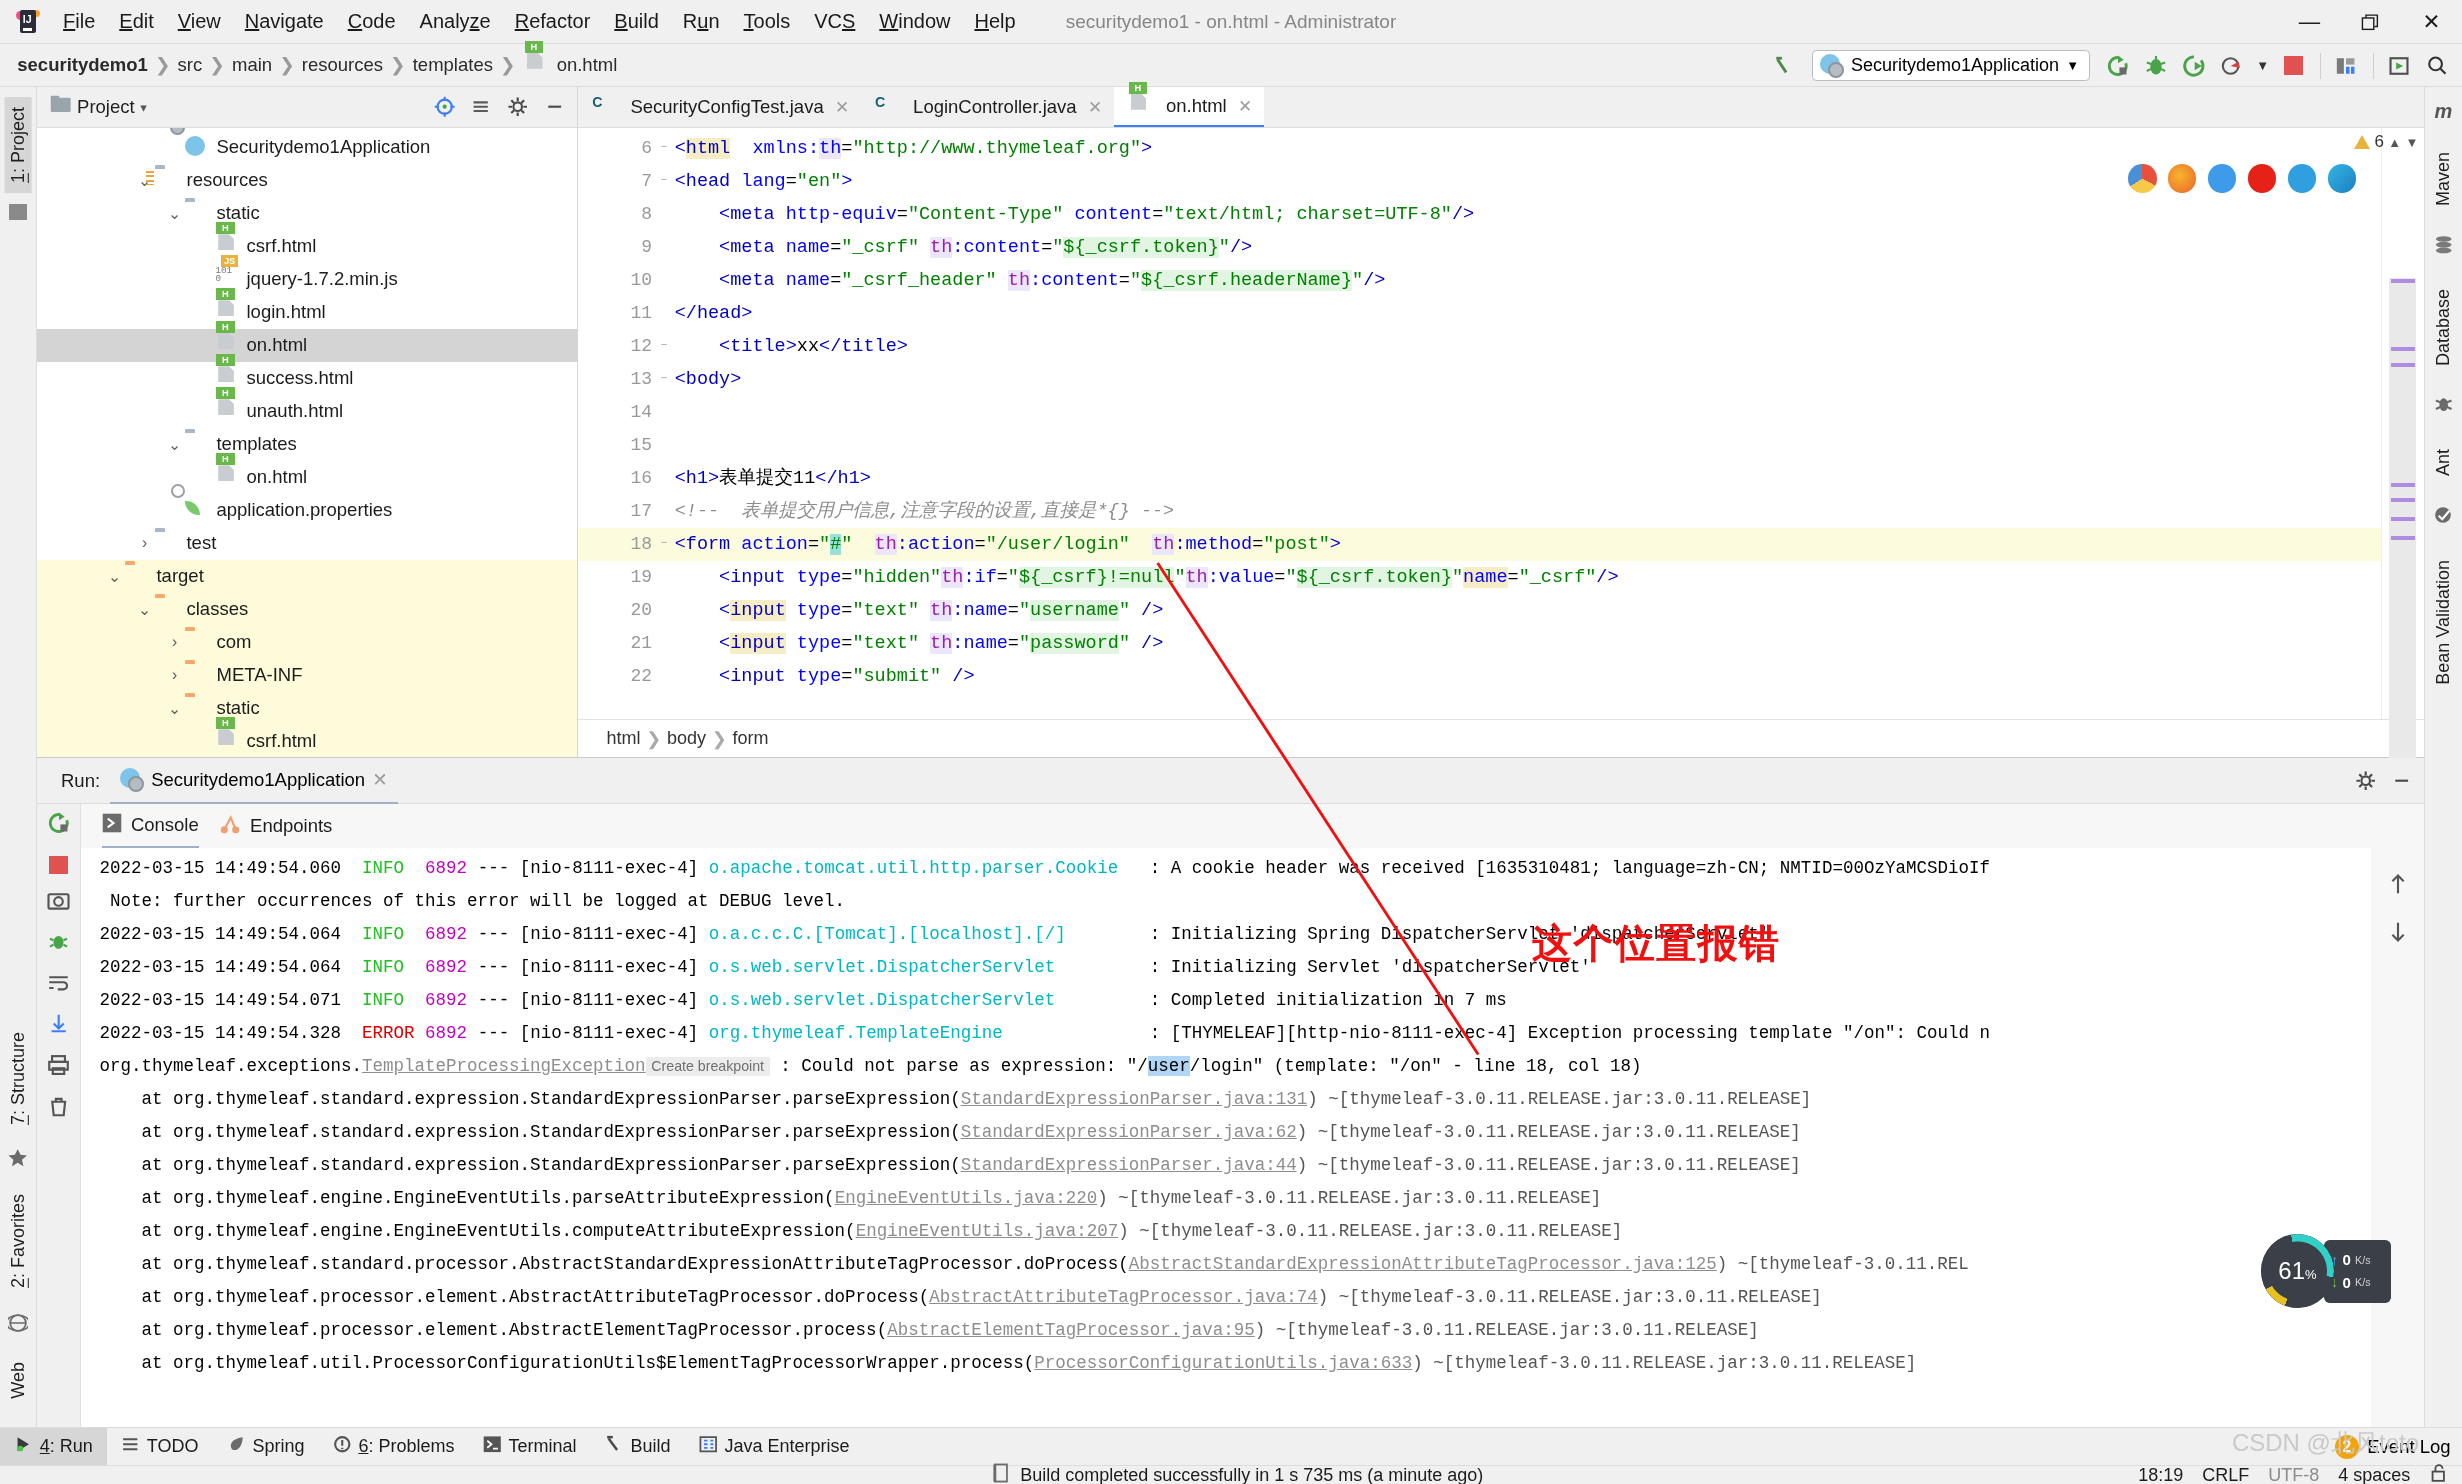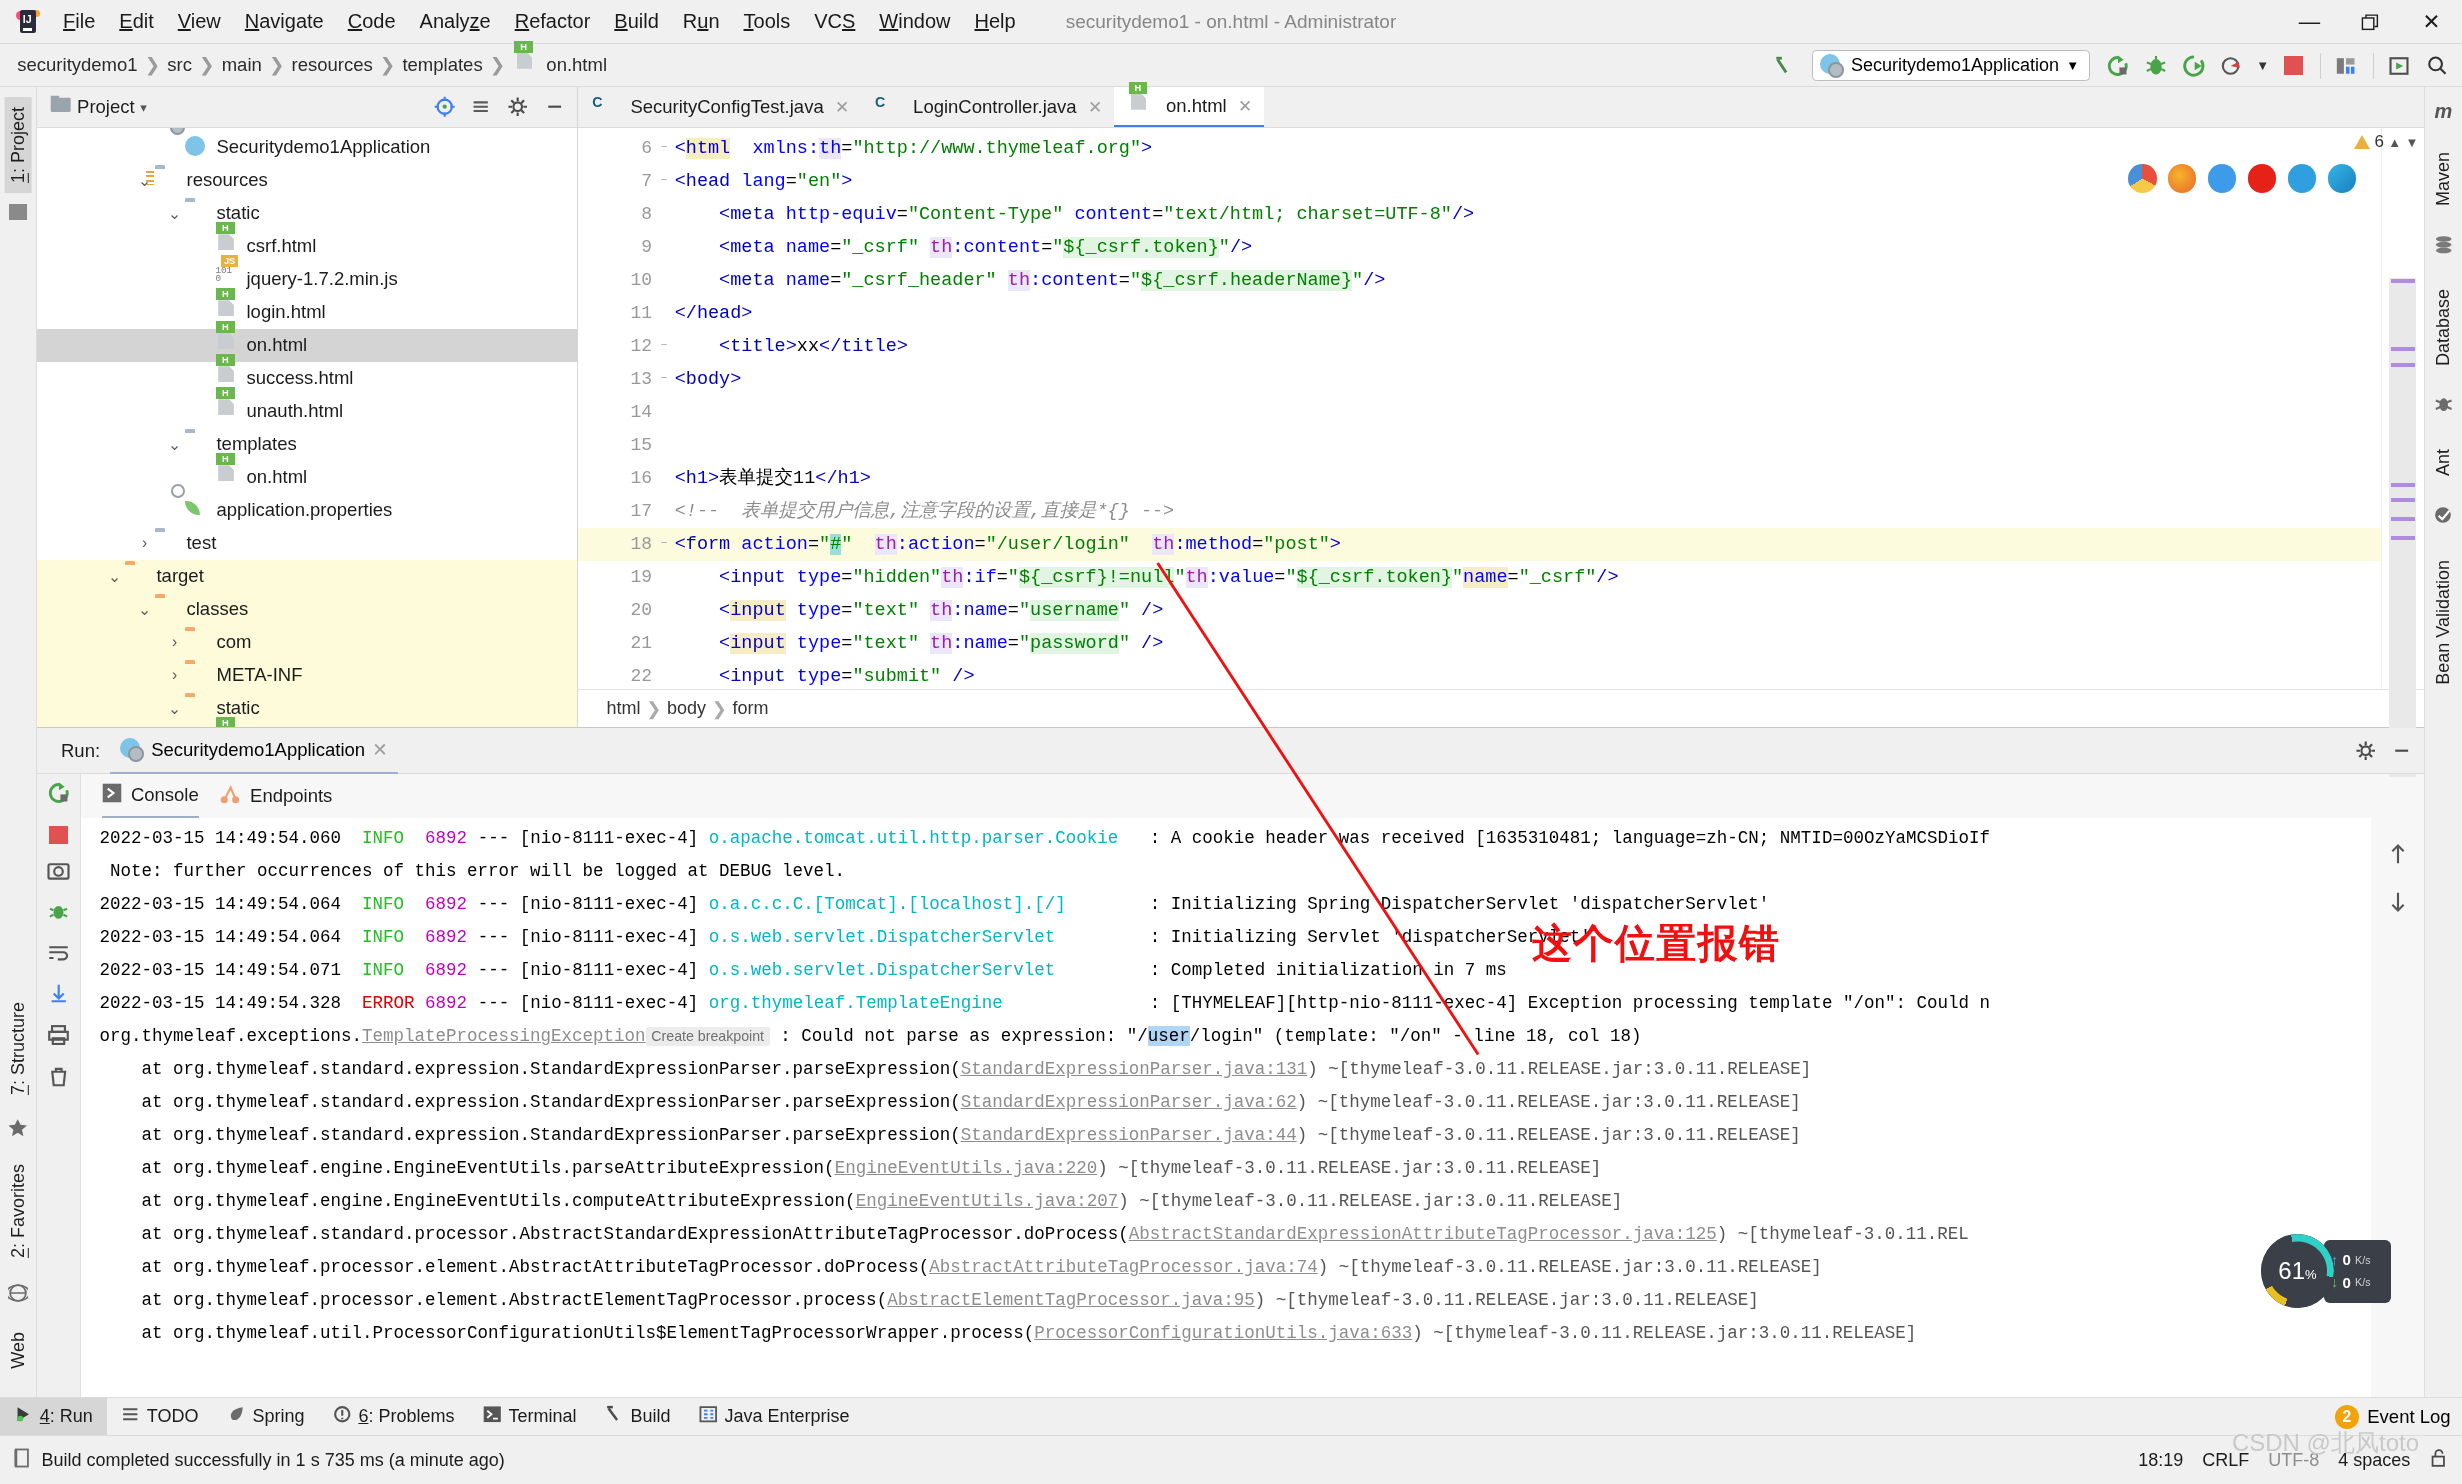--- a/index.html
+++ b/index.html
@@ -32,21 +32,21 @@
   .win-title { position: absolute; left: 0; right: 0; text-align: center; font-size: 19px; color: #868686; pointer-events: none; }
   .wincontrols { position: absolute; right: 0; top: 0; height: 44px; display: flex; align-items: center; }
   .wc { width: 61px; height: 44px; display: flex; align-items: center; justify-content: center; font-size: 21.4px; color: #1d1d1d; }
 
   
   .navbar {
     height: 43px; background: #f0f0f0; display: flex; align-items: center;
     border-bottom: 0.7px solid #dcdcdc; flex: none; padding-left: 13px; position: relative;
   }
   .crumb { font-size: 18.5px; color: #2b2b2b; padding: 0 4.3px; white-space: nowrap; }
-  .crumb.strong { font-weight: normal; }
+  .crumb.strong { font-weight: bold; }
   .crumb-sep { color: #9a9a9a; font-size: 18.5px; padding: 0 2.8px; }
   .navbar-right { position: absolute; right: 5.7px; top: 0; height: 43px; display: flex; align-items: center; gap: 0px; }
   .tbtn { width: 38px; height: 38px; display: flex; align-items: center; justify-content: center; }
   .runconfig {
     display: flex; align-items: center; gap: 7.1px; border: 0.7px solid #bdbdbd; background: #fff;
     border-radius: 4.3px; height: 31px; padding: 0 10px 0 7.1px; margin: 0 8.5px; font-size: 18px; white-space: nowrap;
   }
   .sep-v { width: 0.7px; height: 26px; background: #cfcfcf; margin: 0 7.1px; }
 
   
@@ -180,21 +180,21 @@
   .st-dim { color: #555; }
   .cbp { background: #ececec; color: #6f6f6f; font-size: 14.2px; padding: 1.4px 5.7px; border-radius: 2.1px; font-family: "Liberation Sans", sans-serif; }
 
   
   .toolwin-bar { height: 38px; background: #f0f0f0; display: flex; align-items: center; border-top: 0.7px solid #dcdcdc; flex: none; position: relative; }
   .tw { display: flex; align-items: center; gap: 7.1px; padding: 0 14.2px; height: 38px; font-size: 18px; color: #1c1c1c; }
   .tw.active { background: #d6d6d6; }
   .tw u { text-decoration: underline; }
   .tw-right { position: absolute; right: 11.4px; display: flex; align-items: center; gap: 8.5px; }
   .badge-evt { width: 24px; height: 24px; border-radius: 50%; background: #f0a30a; color: #fff; font-size: 15.7px; display: flex; align-items: center; justify-content: center; font-weight: bold; }
-  .statusbar { height: 50px; background: #f0f0f0; display: flex; align-items: center; border-top: 0.7px solid #dcdcdc; flex: none; padding-left: 13px; position: relative; font-size: 18px; color: #1c1c1c; }
+  .statusbar { height: 20px; background: #f0f0f0; display: flex; align-items: center; border-top: 0.7px solid #dcdcdc; flex: none; padding-left: 13px; position: relative; font-size: 18px; color: #1c1c1c; justify-content: center; }
   .sb-right { position: absolute; right: 14.2px; display: flex; align-items: center; gap: 19px; }
   .sb-dim { color: #8d8d8d; }
 
   
   .netwidget { position: absolute; right: 71px; bottom: 177px; width: 130px; height: 74px; z-index: 40;
      display: flex; align-items: center; }
   .nw-circle { width: 74px; height: 74px; border-radius: 50%; background: #3b4048; position: relative;
      border: 5px solid #2f343b; display:flex; align-items:center; justify-content:center; }
   .nw-ring { position:absolute; inset:-5px; border-radius:50%;
      background: conic-gradient(from 200deg, #e8c020 0deg 40deg, #3b4048 40deg 150deg, #2fd0c8 150deg 260deg, #3b4048 260deg 360deg);

